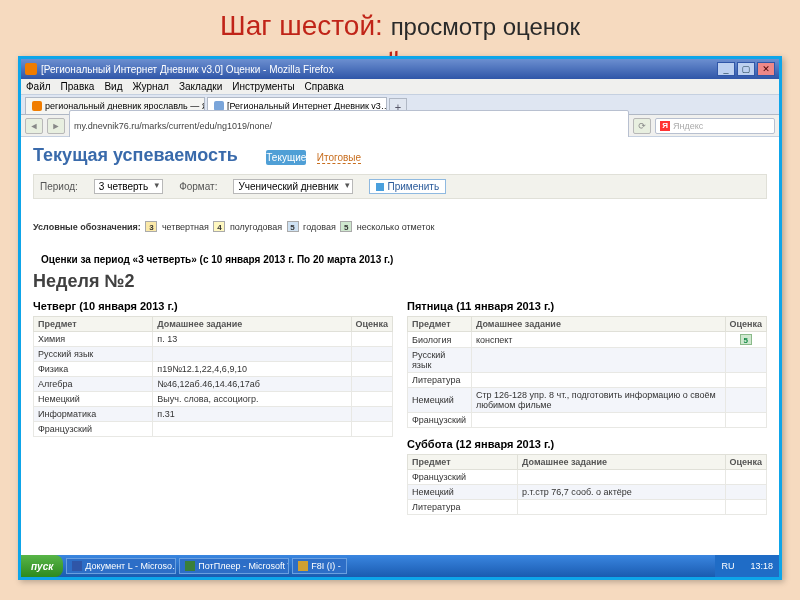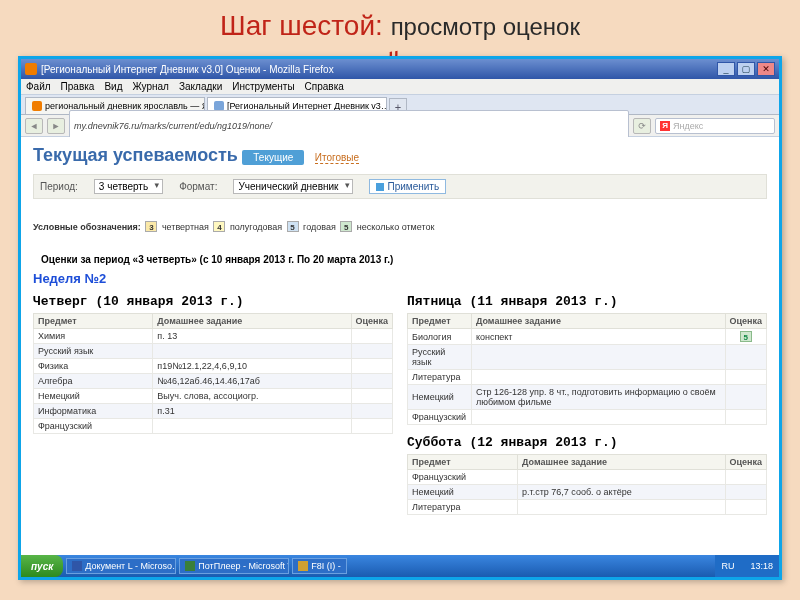--- a/index.html
+++ b/index.html
@@ -17,42 +17,42 @@
   .menubar { height: 16px; background: #f0f0ee; display: flex; align-items: center; font-size: 10px; border-bottom: 1px solid #c5d0e0; }
   .menubar span { padding: 0 5px; }
   .tabbar { height: 20px; background: #dfe6f2; display: flex; align-items: flex-end; padding: 0 4px; font-size: 9px; border-bottom: 1px solid #b0b8c5; }
   .tab { height: 17px; border: 1px solid #b0b8c5; border-bottom: none; background: #f5f5f2; padding: 2px 6px; margin-right: 2px; display:flex; align-items:center; max-width: 180px; white-space: nowrap; overflow: hidden; }
   .tab.active { background: #fff; }
   .tab .favi { width:10px;height:10px;background:#f07c00;border-radius:2px;margin-right:3px;flex-shrink:0; }
   .tab .favi.blue { background:#7aa5da; }
   .newtab { width:18px;height:16px;background:#e0e6f0;border:1px solid #b0b8c5;border-bottom:none;display:flex;align-items:center;justify-content:center;font-size:11px;color:#556; }
   .addrbar { height: 22px; background: #f0f0ee; display:flex; align-items:center; padding: 0 4px; gap:4px; border-bottom:1px solid #c5d0e0; }
   .navbtn { width:18px;height:16px;background:#e8efe0;border:1px solid #b8b8b8;border-radius:2px;font-size:9px;display:flex;align-items:center;justify-content:center;color:#888; }
-  .url { flex:1; height:32px; background:#fff; border:1px solid #b8c0d0; border-radius:2px; font-size:9px; padding:0 4px; display:flex;align-items:center;color:#444;font-style:italic; }
+  .url { flex:1; height:32px; background:#fff; border:1px solid #b8c0d0; border-radius:2px; font-size:9px; padding:0 4px; display:flex;align-items:center;color:#444; }
   .searchbox { width:120px; height:16px; background:#fff; border:1px solid #b8c0d0; border-radius:2px; font-size:9px; padding:0 4px; display:flex;align-items:center;color:#aaa; }
   .searchbox .yico { width:10px;height:10px;background:#f33;color:#fff;font-size:8px;display:flex;align-items:center;justify-content:center;font-weight:bold;margin-right:3px; }
   .content { position:absolute; top:78px; left:0; right:0; bottom:22px; background:#fff; overflow:hidden; }
   .page { padding: 8px 12px; }
   .heading { color:#396aab; font-size:18px; font-weight:bold; display:inline-block; }
-  .tab-current { display:inline-block; background:#4f9fd6; color:#fff; font-size:10px; padding:2px 11px; border-radius:2px; margin-left:0; }
+  .tab-current { display:inline-block; background:#4f9fd6; color:#fff; font-size:10px; padding:2px 0; border-radius:2px; margin-left:24px; }
   .tab-final { display:inline-block; color:#c86e1f; font-size:10px; margin-left:6px; border-bottom:1px dashed #c86e1f; }
   .filter { background:#f2f2ec; border:1px solid #e0e0d8; padding:4px 6px; margin:8px 0 6px 0; font-size:10px; display:flex;align-items:center;gap:16px; }
   .filter .lbl { color:#555; }
   .sel { background:#fff;border:1px solid #b8b8b8;padding:1px 14px 1px 4px;font-size:10px;position:relative; }
   .sel::after { content:"▾"; position:absolute; right:3px; top:0; font-size:9px; color:#555; }
   .apply { background:#fff;border:1px solid #8fb9e0;padding:1px 6px;font-size:10px;color:#2a5a9a;display:flex;align-items:center;gap:3px; }
   .apply .tick { width:8px;height:8px;background:#4aa0dd; }
   .legend { font-size:9px; color:#333; margin:22px 0; }
   .legend .badge { display:inline-block;width:12px;height:11px;border:1px solid #aaa;text-align:center;line-height:11px;font-size:8px;font-weight:bold;margin:0 2px; }
   .b-or{background:#fbe9a8;} .b-yl{background:#fff8c0;} .b-bl{background:#cfe2f3;} .b-gr{background:#cfe8cf;}
   .subhd { font-size:10px; font-weight:bold; margin:8px 0 4px 8px; }
-  .week { color:#1d4ed8; font-size:13px; font-weight:bold; margin:6px 0 4px 0; }
+  .week { color:#404040; font-size:18px; font-weight:bold; margin:6px 0 4px 0; }
   .days { display:flex; gap:14px; }
   .daycard { flex:1; }
-  .daytitle { font-size:13px; font-weight:bold; padding:4px 0;font-family:Liberation Mono, monospace; }
+  .daytitle { font-size:11px; font-weight:bold; padding:4px 0; }
   table.grades { width:100%; border-collapse:collapse; font-size:9px; }
   table.grades th { background:#f5f5ef; border:1px solid #e0e0d8; padding:2px 4px; text-align:left; font-weight:bold; color:#555; }
   table.grades td { border:1px solid #e8e8e4; padding:2px 4px; color:#333; }
   table.grades tr:nth-child(even) td { background:#f3f5fa; }
   .gcell { text-align:center; }
   .gbadge { display:inline-block;width:12px;height:11px;background:#cfe8cf;border:1px solid #8aba8a;text-align:center;line-height:11px;font-size:8px;font-weight:bold;color:#184; }
   .taskbar { position:absolute; left:0; right:0; bottom:0; height:22px; background:linear-gradient(#3a86e0,#1a5bb0); display:flex;align-items:center; font-size:9px; color:#fff; }
   .start { background:linear-gradient(#58b548,#2d8a1e); height:22px; padding:0 10px; display:flex;align-items:center;font-size:10px;font-style:italic;font-weight:bold;border-radius:0 8px 8px 0; }
   .tbitem { background:#2d6ec7; border:1px solid #6aa0e0; height:16px; margin-left:3px; padding:0 5px; display:flex;align-items:center; max-width:110px; overflow:hidden; white-space:nowrap; }
   .tbitem .tico { width:10px;height:10px;margin-right:3px;flex-shrink:0; }

